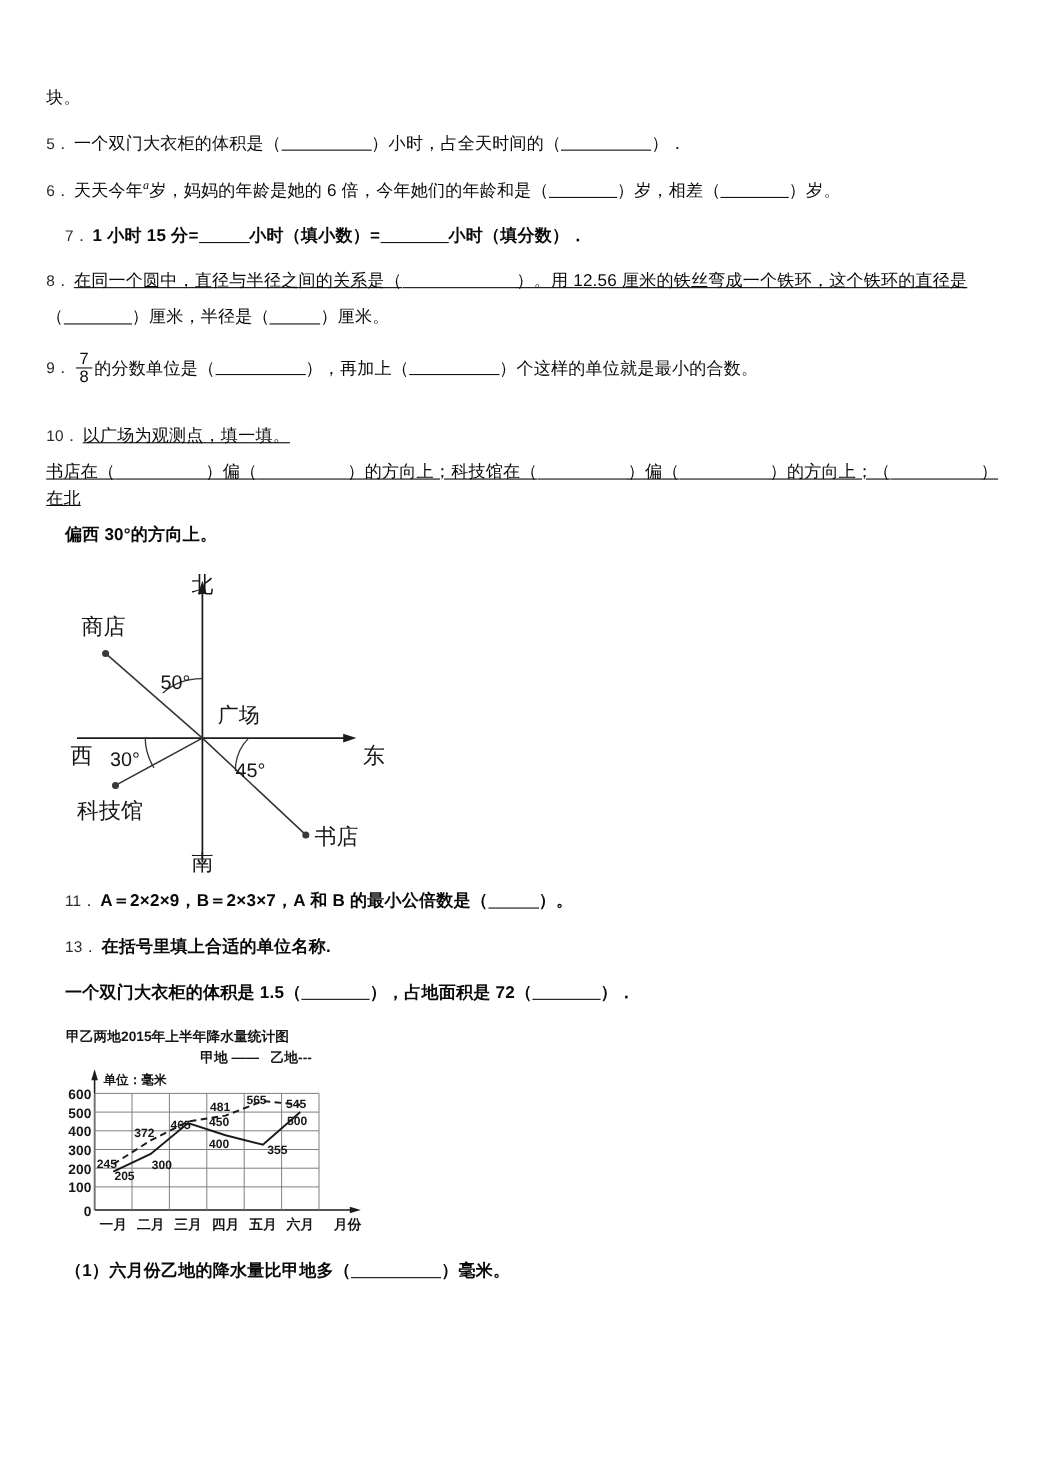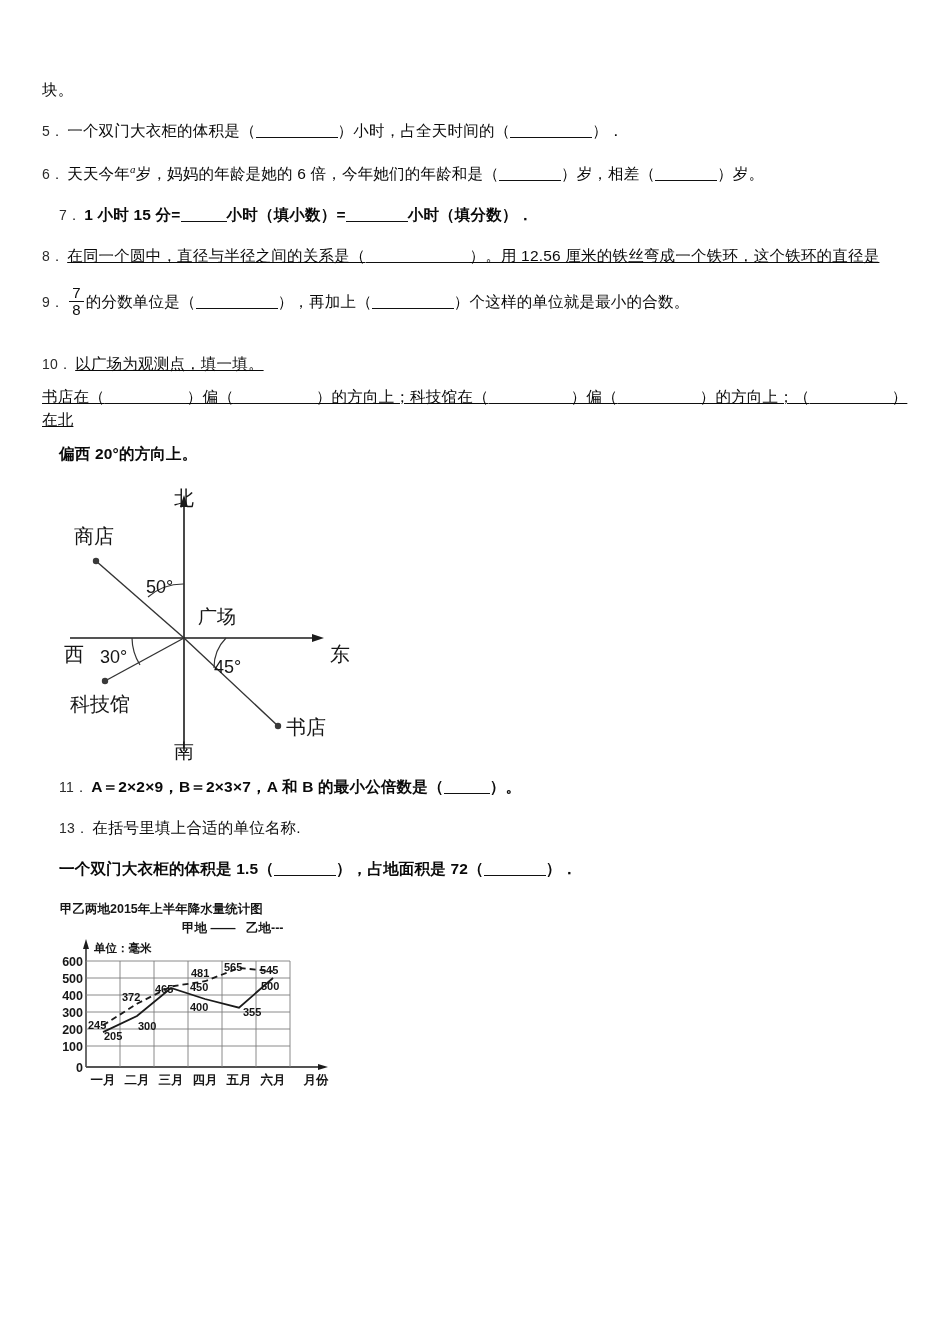--- a/index.html
+++ b/index.html
@@ -87,21 +87,21 @@
   }
 
   
   .figure-chart {
     margin: 10px 0 12px 12px;
     width: 300px;
     height: 200px;
     position: relative;
   }
 
-  .sec-head { font-weight: normal; }
+  .sec-head { font-weight: bold; }
   svg { display: block; }
   .fig-text {
     font-family: "Liberation Sans", "DejaVu Sans", sans-serif;
     fill: #161616;
   }
 </style>
 </head>
 <body>
 
 <div class="page">
@@ -119,33 +119,36 @@
       <span class="qnum">6．</span><span>天天今年</span><span class="sup-a">a</span><span>岁，妈妈的年龄是她的 6 倍，今年她们的年龄和是（</span><span class="blank b-md"></span><span>）岁，相差（</span><span class="blank b-md"></span><span>）岁。</span>
     </div>
 
     <div class="qline cn bold">
       <span class="qnum" style="font-weight:normal">7．</span><span>1 小时 15 分=</span><span class="blank b-sm"></span><span>小时（填小数）=</span><span class="blank b-md"></span><span>小时（填分数）．</span>
     </div>
 
     <div class="qline cn tight">
       <span class="qnum">8．</span><span>在同一个圆中，直径与半径之间的关系是（</span><span class="blank b-xl"></span><span>）。用 12.56 厘米的铁丝弯成一个铁环，这个铁环的直径是</span>
     </div>
+    <div class="qline cn">
+      <span>（</span><span class="blank b-md"></span><span>）厘米，半径是（</span><span class="blank b-sm"></span><span>）厘米。</span>
+    </div>
 
     <div class="qline cn" style="margin-bottom:34px;margin-top:18px">
       <span class="qnum">9．</span><span class="frac"><span class="num">7</span><span class="den">8</span></span><span>的分数单位是（</span><span class="blank b-lg"></span><span>），再加上（</span><span class="blank b-lg"></span><span>）个这样的单位就是最小的合数。</span>
     </div>
 
     <div class="qline cn tight">
       <span class="qnum">10．</span><span>以广场为观测点，填一填。</span>
     </div>
     <div class="qline cn tight">
       <span>书店在（</span><span class="blank b-lg"></span><span>）偏（</span><span class="blank b-lg"></span><span>）的方向上；科技馆在（</span><span class="blank b-lg"></span><span>）偏（</span><span class="blank b-lg"></span><span>）的方向上；（</span><span class="blank b-lg"></span><span>）在北</span>
     </div>
     <div class="qline cn bold">
-      <span>偏西 20°的方向上。</span>
+      <span>偏西 30°的方向上。</span>
     </div>
 
     <div class="figure-compass">
       <svg width="340" height="282" viewBox="0 0 340 282">
 
         <line x1="128" y1="18" x2="128" y2="268" stroke="#1b1b1b" stroke-width="1.6"></line>
         <polygon points="128,12 124,24 132,24" fill="#1b1b1b"></polygon>
 
         <line x1="14" y1="155" x2="262" y2="155" stroke="#1b1b1b" stroke-width="1.6"></line>
         <polygon points="268,155 256,151 256,159" fill="#1b1b1b"></polygon>
@@ -263,15 +266,18 @@
           <text x="83" y="185">二月</text>
           <text x="117" y="185">三月</text>
           <text x="151" y="185">四月</text>
           <text x="185" y="185">五月</text>
           <text x="219" y="185">六月</text>
           <text x="262" y="185">月份</text>
         </g>
       </svg>
     </div>
 
+    <div class="qline cn bold">
+      <span>（1）</span><span>六月份乙地的降水量比甲地多（</span><span class="blank b-lg"></span><span>）毫米。</span>
+    </div>
 
   </div>
 </div>
 
 </body></html>

